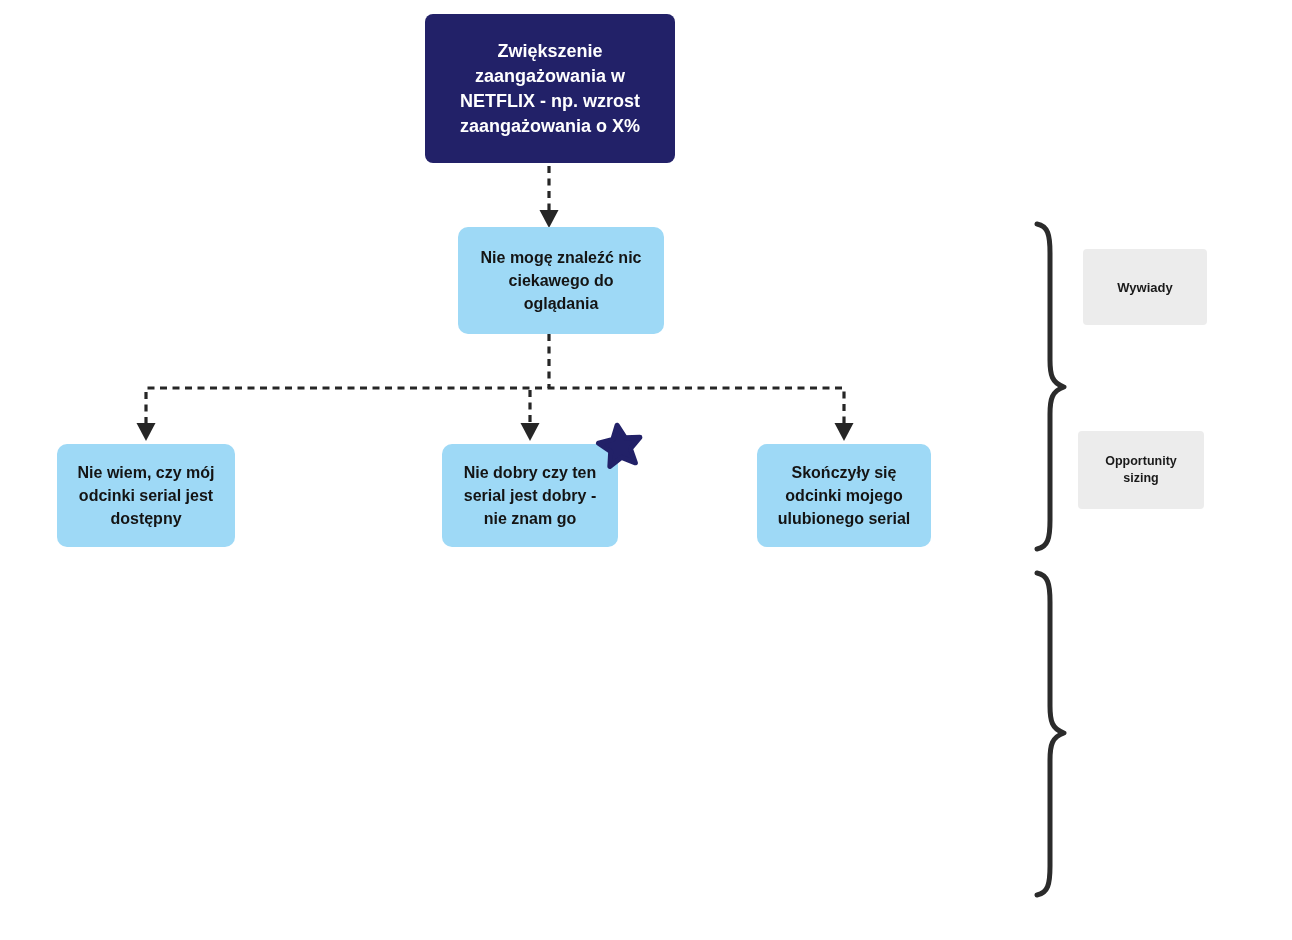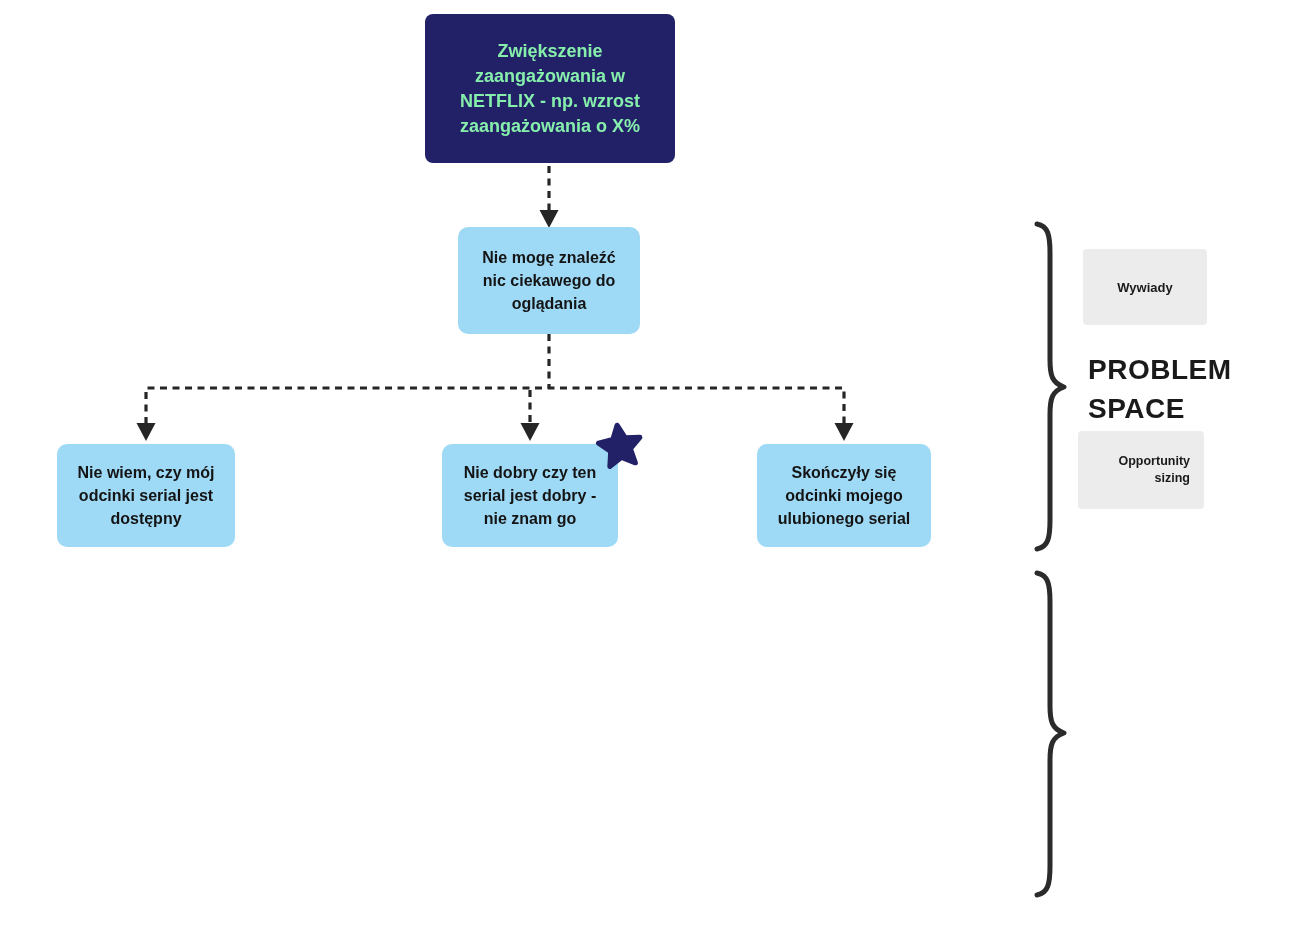--- a/index.html
+++ b/index.html
@@ -31,34 +31,34 @@
     justify-content: center;
     text-align: center;
     font-weight: 700;
     box-sizing: border-box;
   }
   .node.goal {
     left: 425px; top: 14px;
     width: 250px; height: 149px;
     background: #222168;
     border-radius: 8px;
-    color: #86efac;
+    color: #ffffff;
     font-size: 18px;
     line-height: 25px;
     padding: 10px 18px;
   }
   .node.opportunity {
     background: #9ED9F6;
     border-radius: 10px;
     color: #141414;
     font-size: 16px;
     line-height: 23px;
     padding: 8px 12px;
   }
-  .node.root-opp   { left: 458px; top: 227px; width: 182px; height: 107px; }
+  .node.root-opp   { left: 458px; top: 227px; width: 206px; height: 107px; }
   .node.opp-left   { left: 57px;  top: 444px; width: 178px; height: 103px; }
   .node.opp-mid    { left: 442px; top: 444px; width: 176px; height: 103px; }
   .node.opp-right  { left: 757px; top: 444px; width: 174px; height: 103px; }
 
   .star-wrap {
     position: absolute;
     left: 594px; top: 421px;
     width: 52px; height: 52px;
   }
 
@@ -71,21 +71,21 @@
     background: #ECECEC;
     border-radius: 4px;
     color: #1A1A1A;
     font-weight: 700;
     font-size: 13px;
     line-height: 17px;
     box-sizing: border-box;
     padding: 6px 14px;
   }
   .tag.wywiady  { left: 1083px; top: 249px; width: 124px; height: 76px; }
-  .tag.opp-size { left: 1078px; top: 431px; width: 126px; height: 78px; font-size: 12.5px; text-align: right; }
+  .tag.opp-size { left: 1078px; top: 431px; width: 126px; height: 78px; font-size: 12.5px; }
 
   .space-label {
     position: absolute;
     width: 175px;
     color: #1A1A1A;
     font-weight: 700;
     font-size: 28px;
     line-height: 39px;
     letter-spacing: 0.5px;
   }
@@ -139,22 +139,19 @@
   <div class="star-wrap">
     <svg viewBox="594 421 52 52" width="52" height="52" xmlns="http://www.w3.org/2000/svg">
       <path d="M620,425 L626.2,438.5 L640.9,440.2 L630,450.2 L632.9,464.8 L620,457.5 L607.1,464.8 L610,450.2 L599.1,440.2 L613.8,438.5 Z" fill="#222168" stroke="#222168" stroke-width="5" stroke-linejoin="round" transform="rotate(-8 620 446)"></path>
     </svg>
   </div>
 
   <div class="tag wywiady">
     <span>Wywiady</span>
   </div>
 
-  <div class="space-label problem">
-    <span>PROBLEM SPACE</span>
-  </div>
 
   <div class="tag opp-size">
     <span>Opportunity sizing</span>
   </div>
 
 
 </div>
 
 </body></html>

